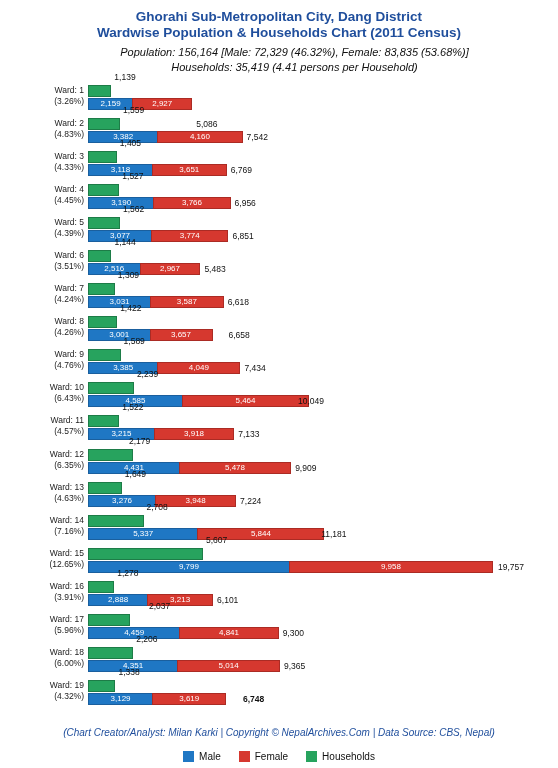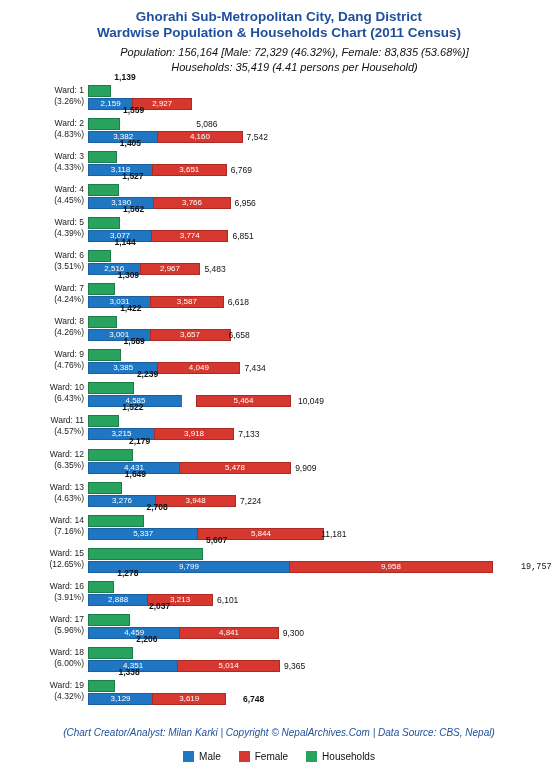--- a/index.html
+++ b/index.html
@@ -103,21 +103,20 @@
     line-height: 10px;
     white-space: nowrap;
     overflow: visible;
   }
   .hh-label {
     position: absolute;
     top: -9px;
     font-size: 8.5px;
     color: #111111;
     white-space: nowrap;
-    font-weight: bold;
   }
   .total-label {
     position: absolute;
     top: 17px;
     font-size: 8.5px;
     color: #111111;
     white-space: nowrap;
     line-height: 12px;
   }
   .credit {
@@ -285,21 +284,21 @@
       </div>
       <div class="row">
         <div class="wardlabel"><span>Ward: 8</span><span class="l2">(4.26%)</span></div>
         <div class="bars">
           <div class="bar-top" style="width: 29.1497px;"></div>
           <div class="hh-label" style="left: 32.1497px;">1,422</div>
           <div class="bar-bottom-wrap">
             <div class="seg-male" style="width: 61.5177px;">
               <span class="inbar-label">3,001</span>
             </div>
-            <div class="seg-female" style="width: 81px;">
+            <div class="seg-female" style="width: 63px;">
               <span class="inbar-label">3,657</span>
             </div>
           </div>
           <div class="total-label" style="left: 140.483px;">6,658</div>
         </div>
       </div>
       <div class="row">
         <div class="wardlabel"><span>Ward: 9</span><span class="l2">(4.76%)</span></div>
         <div class="bars">
           <div class="bar-top" style="width: 32.573px;"></div>
@@ -317,21 +316,21 @@
       </div>
       <div class="row">
         <div class="wardlabel"><span>Ward: 10</span><span class="l2">(6.43%)</span></div>
         <div class="bars">
           <div class="bar-top" style="width: 45.8974px;"></div>
           <div class="hh-label" style="left: 48.8974px;">2,239</div>
           <div class="bar-bottom-wrap">
             <div class="seg-male" style="width: 93.9882px;">
               <span class="inbar-label">4,585</span>
             </div>
-            <div class="seg-female" style="width: 95px; margin-left: 14px;">
+            <div class="seg-female" style="width: 127px;">
               <span class="inbar-label">5,464</span>
             </div>
           </div>
           <div class="total-label" style="left: 209.995px;">10,049</div>
         </div>
       </div>
       <div class="row">
         <div class="wardlabel"><span>Ward: 11</span><span class="l2">(4.57%)</span></div>
         <div class="bars">
           <div class="bar-top" style="width: 31.1996px;"></div>
@@ -401,21 +400,21 @@
           <div class="bar-top" style="width: 114.938px;"></div>
           <div class="hh-label" style="left: 117.938px;">5,607</div>
           <div class="bar-bottom-wrap">
             <div class="seg-male" style="width: 200.87px;">
               <span class="inbar-label">9,799</span>
             </div>
             <div class="seg-female" style="width: 204.13px;">
               <span class="inbar-label">9,958</span>
             </div>
           </div>
-          <div class="total-label" style="left: 433px; font-family: Liberation Mono, monospace;">19,757</div>
+          <div class="total-label" style="left: 410px;">19,757</div>
         </div>
       </div>
       <div class="row">
         <div class="wardlabel"><span>Ward: 16</span><span class="l2">(3.91%)</span></div>
         <div class="bars">
           <div class="bar-top" style="width: 26.1978px;"></div>
           <div class="hh-label" style="left: 29.1978px;">1,278</div>
           <div class="bar-bottom-wrap">
             <div class="seg-male" style="width: 59.2013px;">
               <span class="inbar-label">2,888</span>

